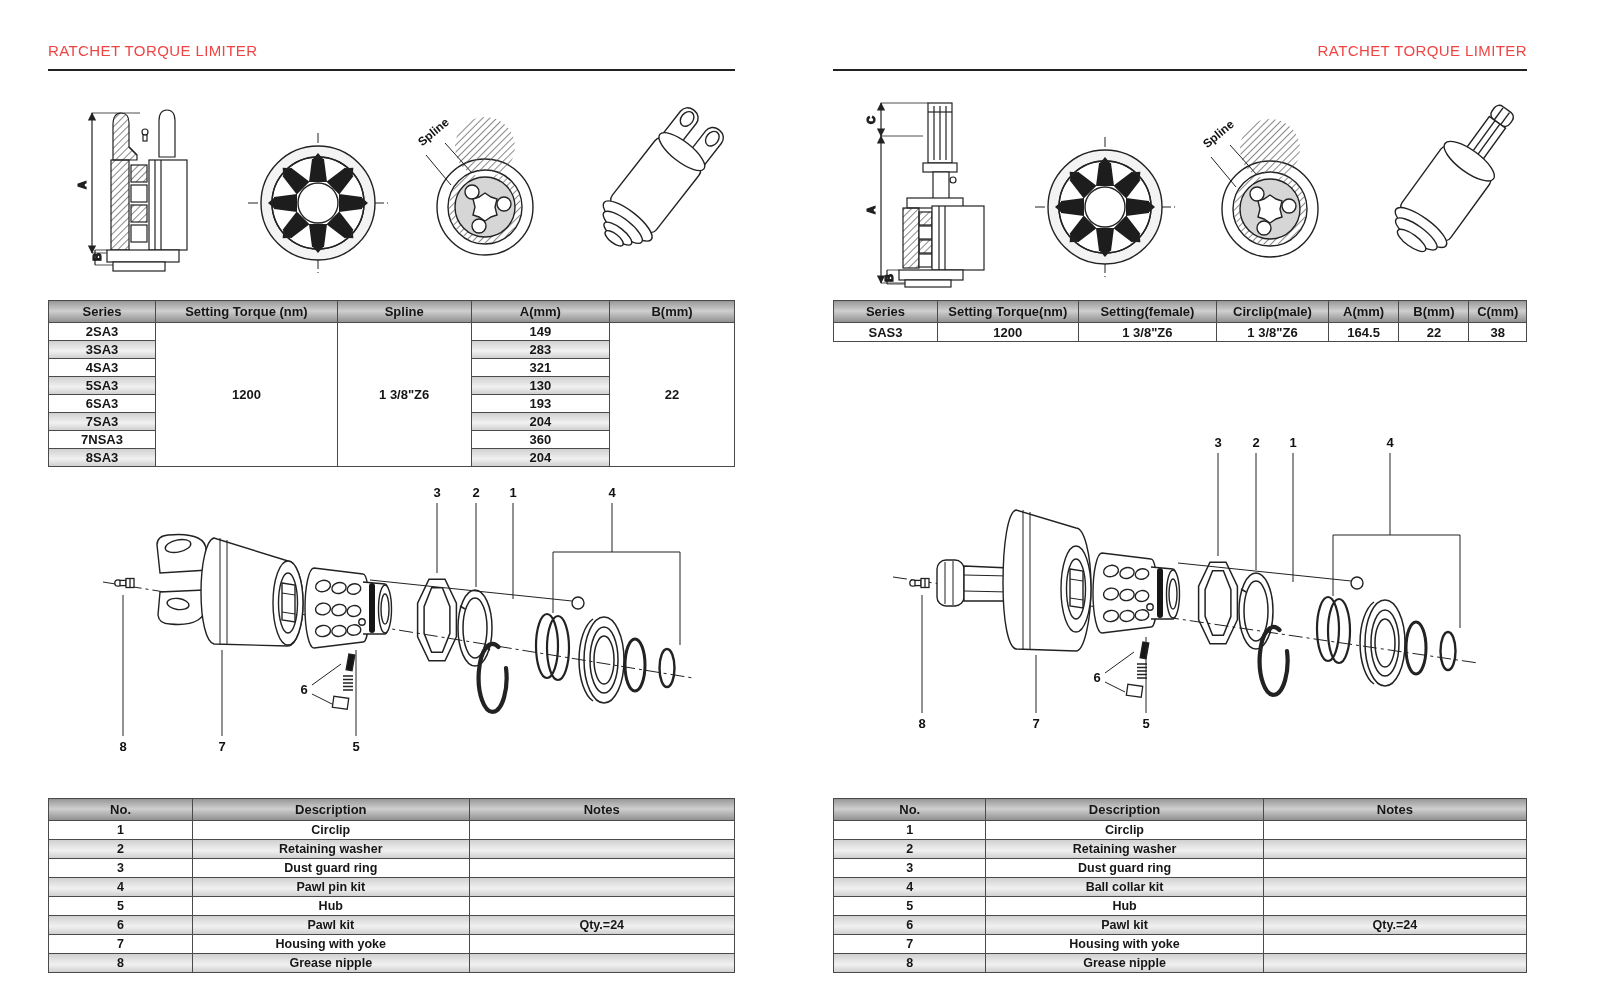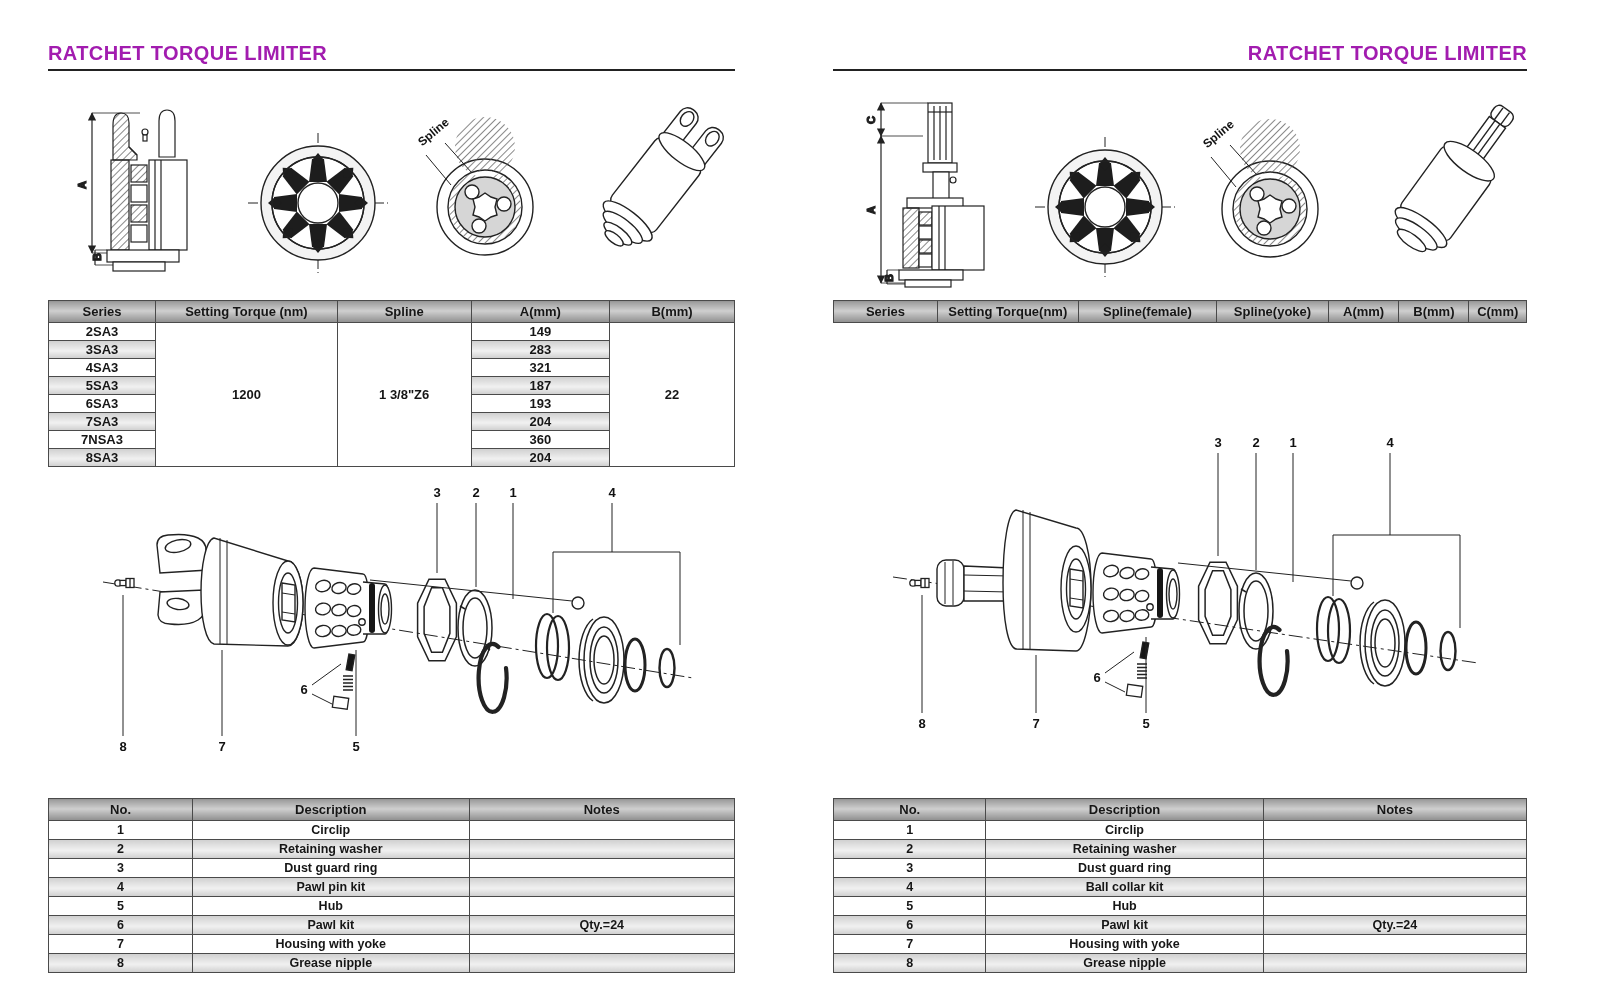--- a/index.html
+++ b/index.html
@@ -1,22 +1,22 @@
 <!DOCTYPE html>
 <html><head>
 <meta charset="utf-8">
 <style>
   html,body{margin:0;padding:0;background:#fff;}
   #page{position:relative;width:1600px;height:1000px;background:#fff;overflow:hidden;
         font-family:"Liberation Sans",sans-serif;color:#111;}
   .col{position:absolute;top:0;height:1000px;}
   #col-left{left:48px;width:687px;}
   #col-right{left:833px;width:694px;}
-  .doc-title{position:absolute;top:42px;left:0;right:0;font-size:20px;font-weight:700;
-             letter-spacing:.4px;color:#a21caf;}
+  .doc-title{position:absolute;top:42px;left:0;right:0;font-size:15px;font-weight:400;
+             letter-spacing:.4px;color:#ef4444;}
   .title-right{text-align:right;}
   .title-rule{position:absolute;top:69px;left:0;right:0;height:2px;background:#222;}
   .drawings{position:absolute;top:95px;left:0;}
   .exploded{position:absolute;left:0;}
   #col-left .exploded{top:470px;}
   #col-right .exploded{top:425px;}
   .tablewrap{position:absolute;left:0;right:0;border-radius:29px;}
   .spec{top:300px;}
   .parts{top:798px;}
   table{width:100%;border-collapse:collapse;table-layout:fixed;}
@@ -236,21 +236,21 @@
         <tr class="alt">
               <td>3SA3</td>
               <td>283</td>
             </tr>
         <tr>
               <td>4SA3</td>
               <td>321</td>
             </tr>
         <tr class="alt">
               <td>5SA3</td>
-              <td>187</td>
+              <td>130</td>
             </tr>
         <tr>
               <td>6SA3</td>
               <td>193</td>
             </tr>
         <tr class="alt">
               <td>7SA3</td>
               <td>204</td>
             </tr>
         <tr>
@@ -456,25 +456,34 @@
             <col style="width:20%">
             <col style="width:16.1%">
             <col style="width:10.2%">
             <col style="width:10.1%">
             <col style="width:8.3%">
           </colgroup>
         <tbody>
             <tr>
           <th>Series</th>
           <th>Setting Torque(nm)</th>
-          <th>Spline(female)</th>
-          <th>Spline(yoke)</th>
+          <th>Setting(female)</th>
+          <th>Circlip(male)</th>
           <th>A(mm)</th>
           <th>B(mm)</th>
           <th>C(mm)</th>
+        </tr>
+        <tr>
+          <td>SAS3</td>
+          <td>1200</td>
+          <td>1 3/8"Z6</td>
+          <td>1 3/8"Z6</td>
+          <td>164.5</td>
+          <td>22</td>
+          <td>38</td>
         </tr>
       </tbody>
         </table>
     </div>
 
     <svg class="exploded" width="694" height="315" viewBox="0 0 694 315">
       <line x1="60" y1="152" x2="645" y2="238" stroke="#222" stroke-width="1" stroke-dasharray="14 4 3 4"></line>
       <g transform="translate(88,158)">
           <use href="#nipplepart"></use>
         </g>

